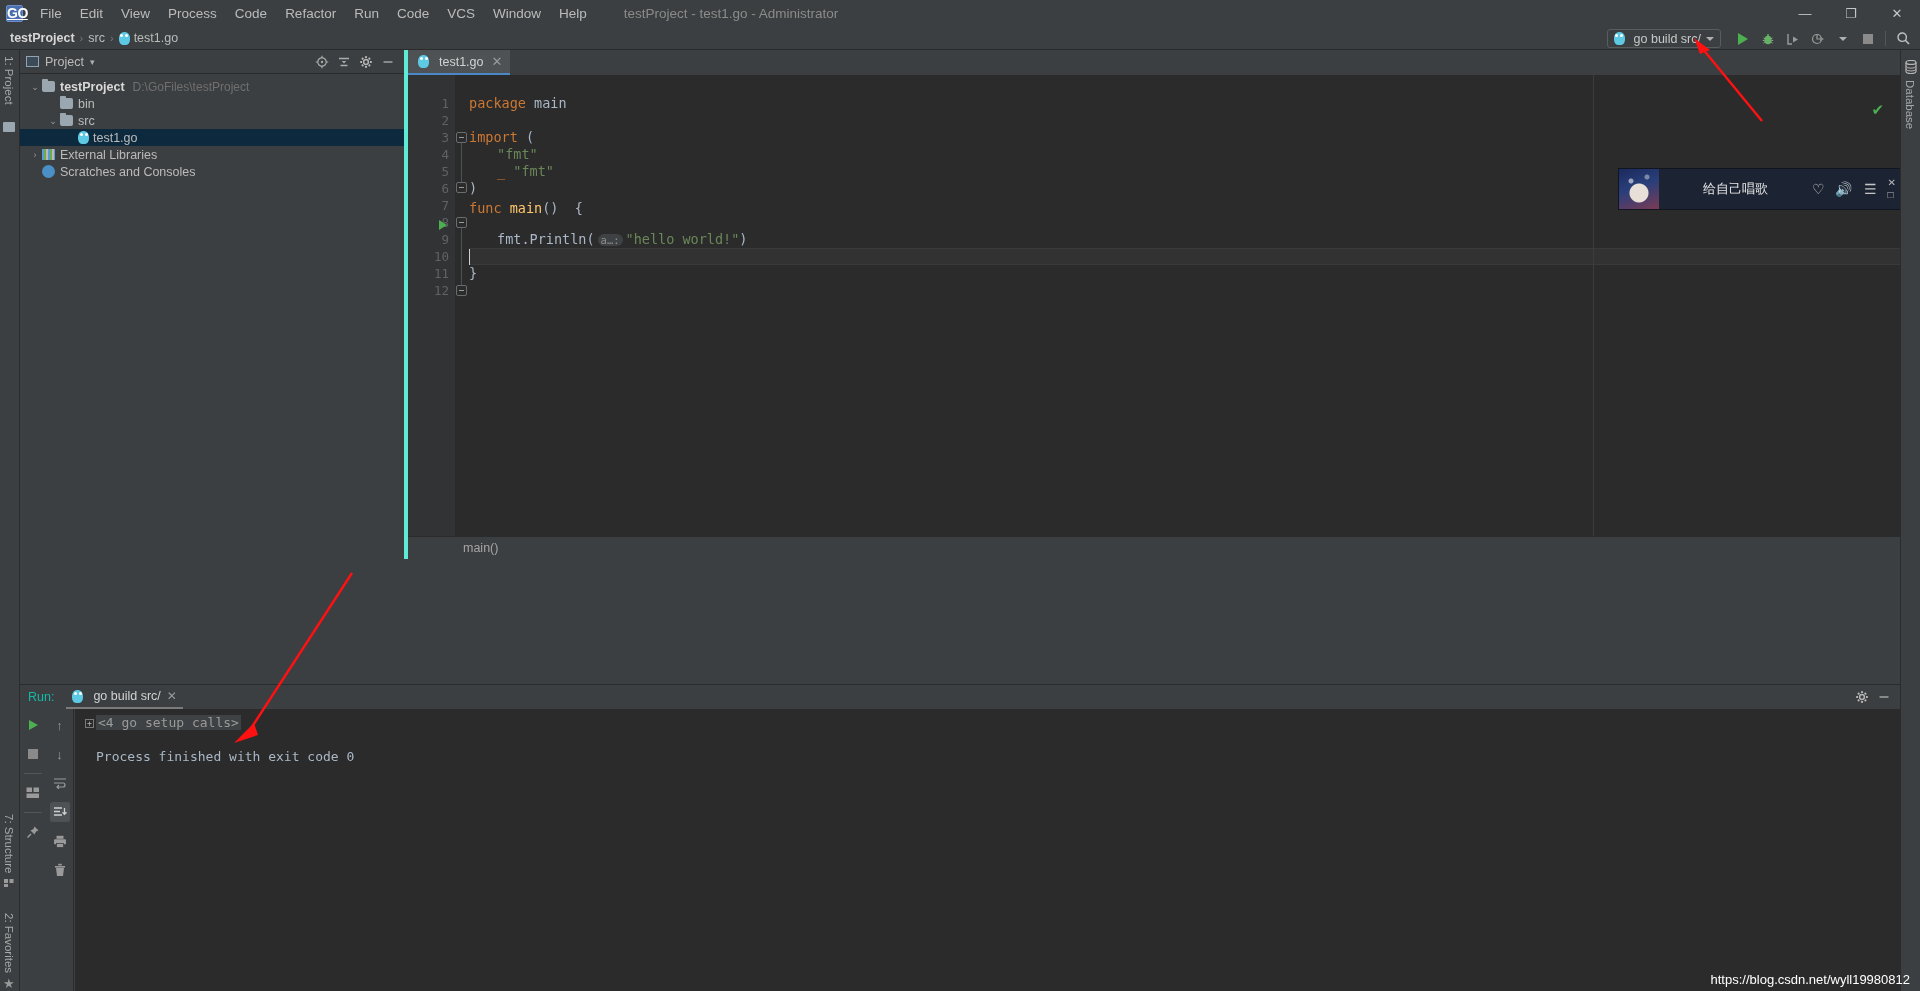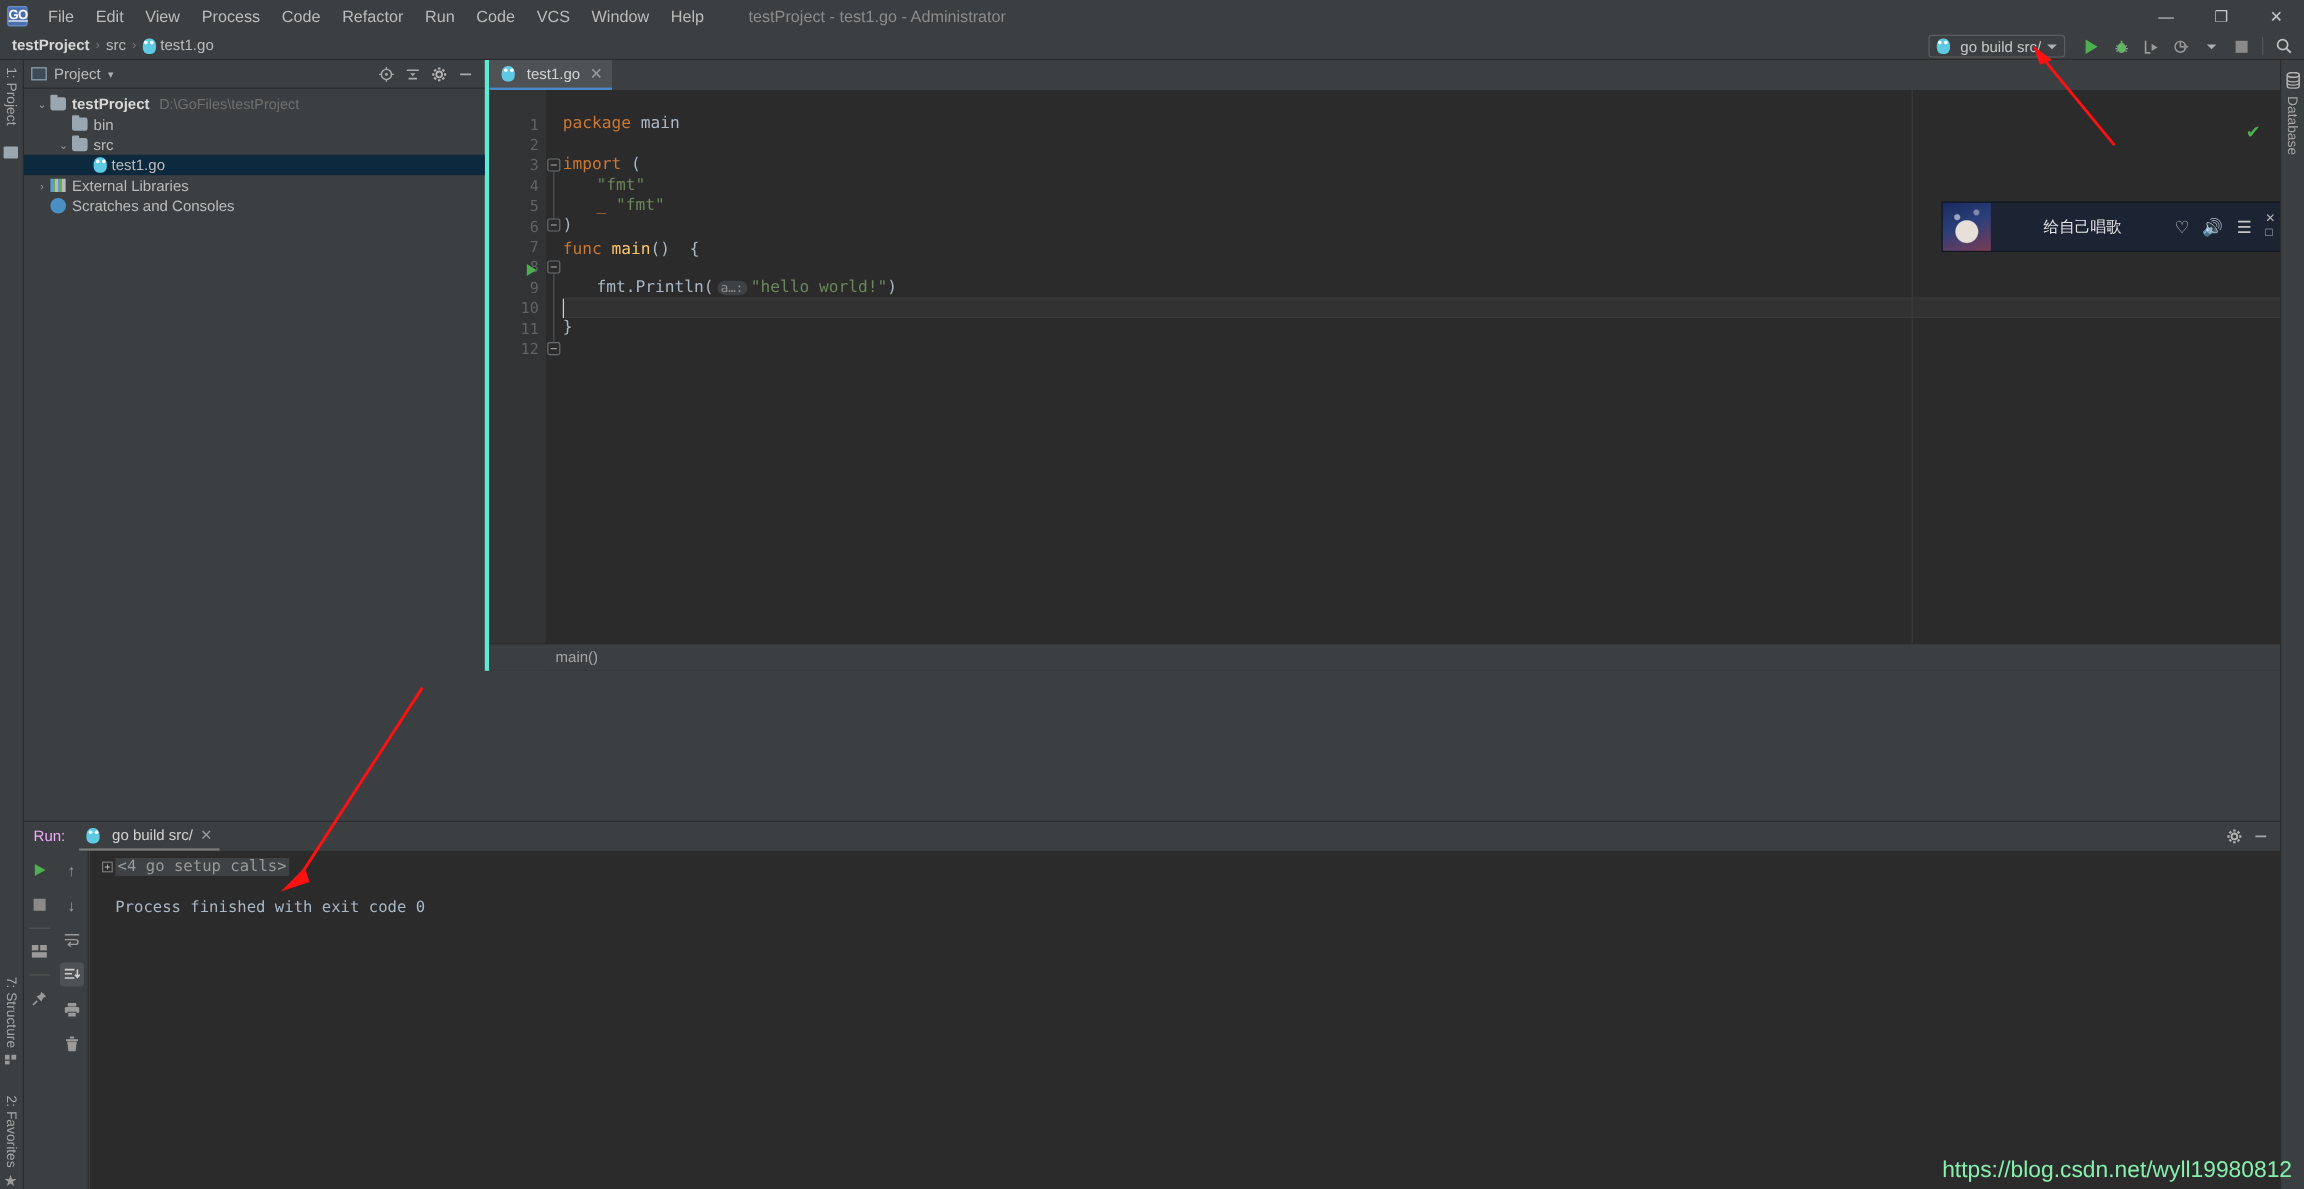--- a/index.html
+++ b/index.html
@@ -14,21 +14,21 @@
   .app { position: relative; width: 1920px; height: 991px; }
 
   
   .titlebar {
     position: absolute; left: 0; top: 0; width: 1920px; height: 27px;
     background: #3c3f41; display: flex; align-items: center;
   }
   .go-logo {
     width: 17px; height: 17px; margin-left: 6px; margin-right: 8px;
     background: #4b6eaf; border: 1px solid #6a8ec9; border-radius: 2px;
-    color: #fff; font-size: 11px; font-weight: bold; line-height: 15px;
+    color: #fff; font-size: 14px; font-weight: bold; line-height: 15px;
     text-align: center; letter-spacing: -0.5px; text-decoration: underline;
   }
   .menu-item {
     padding: 4px 9px; color: #bbbbbb; font-size: 13.5px; cursor: default;
   }
   .win-title {
     margin-left: 28px; color: #8b8b8b; font-size: 13.5px;
   }
   .win-btns {
     position: absolute; right: 0; top: 0; height: 27px; display: flex;
@@ -230,21 +230,21 @@
   .pl-wc span { color: #b9b9b9; font-size: 10px; line-height: 8px; }
 
   
   .run-panel {
     position: absolute; left: 20px; top: 684px; width: 1880px; height: 307px;
     background: #3c3f41; border-top: 1px solid #2b2b2b;
   }
   .run-header {
     height: 24px; display: flex; align-items: center; padding-left: 8px;
   }
-  .run-label { font-size: 12.5px; color: #f0abfc; margin-right: 12px; }
+  .run-label { font-size: 12.5px; color: #14b8a6; margin-right: 12px; }
   .run-tab {
     display: flex; align-items: center; gap: 6px; height: 24px;
     padding: 0 6px; border-bottom: 2px solid #7b7b7b; font-size: 12.5px; color: #d2d2d2;
   }
   .run-hdr-icons { margin-left: auto; display: flex; gap: 2px; padding-right: 6px; }
   .run-side {
     position: absolute; left: 0; top: 24px; width: 26px; height: 283px;
     background: #3c3f41; display:flex; flex-direction:column; align-items:center; padding-top:6px; gap:9px;
   }
   .run-side2 {
@@ -266,21 +266,21 @@
   .fold-plus {
     display:inline-block; width:9px;height:9px;border:1px solid #7a7a7a;
     font-size:8px;line-height:7px;text-align:center;color:#bbb;margin-right:2px;vertical-align:1px;
   }
 
   
   .arrow-svg { position: absolute; pointer-events: none; }
 
   .watermark {
     position: absolute; right: 10px; bottom: 4px;
-    color: #86efac; font-size: 19px;
+    color: #ffffff; font-size: 13px;
   }
 </style>
 </head>
 <body>
 
 <div class="app">
 
   <div class="titlebar">
     <div class="go-logo">GO</div>
     <div class="menu-item"><span>File</span></div>

